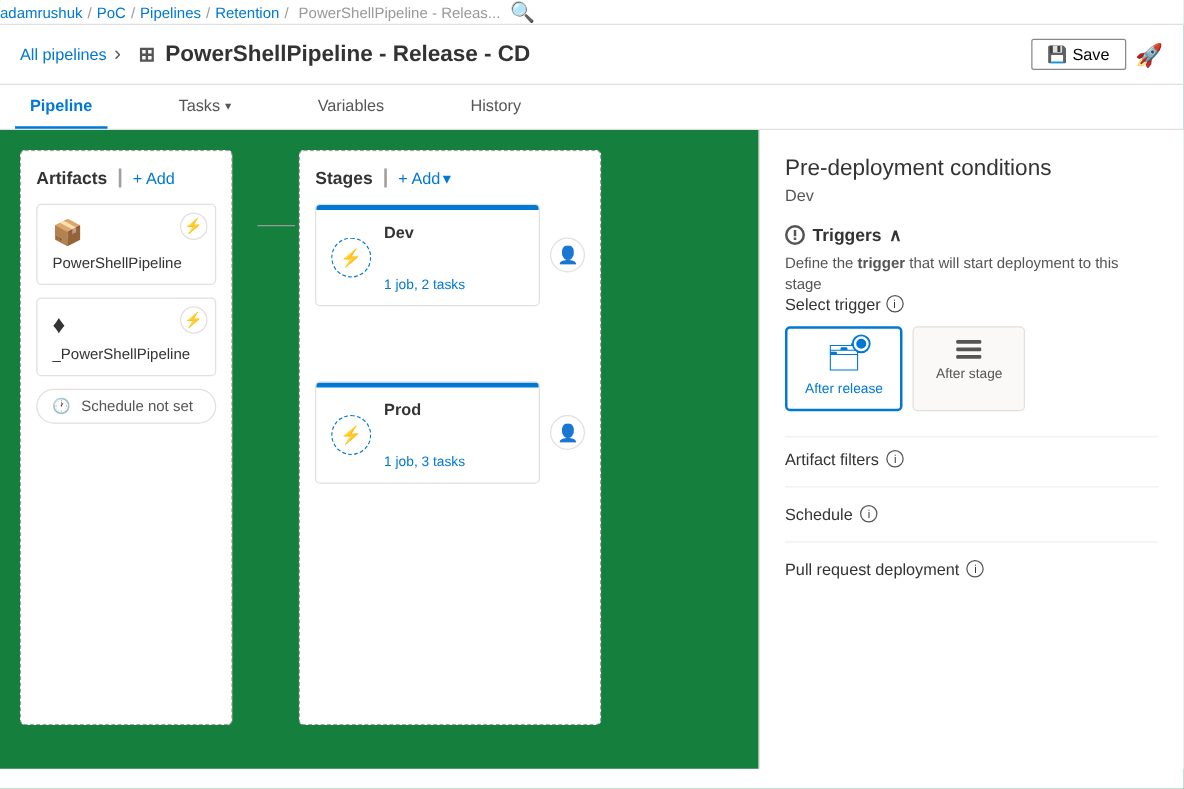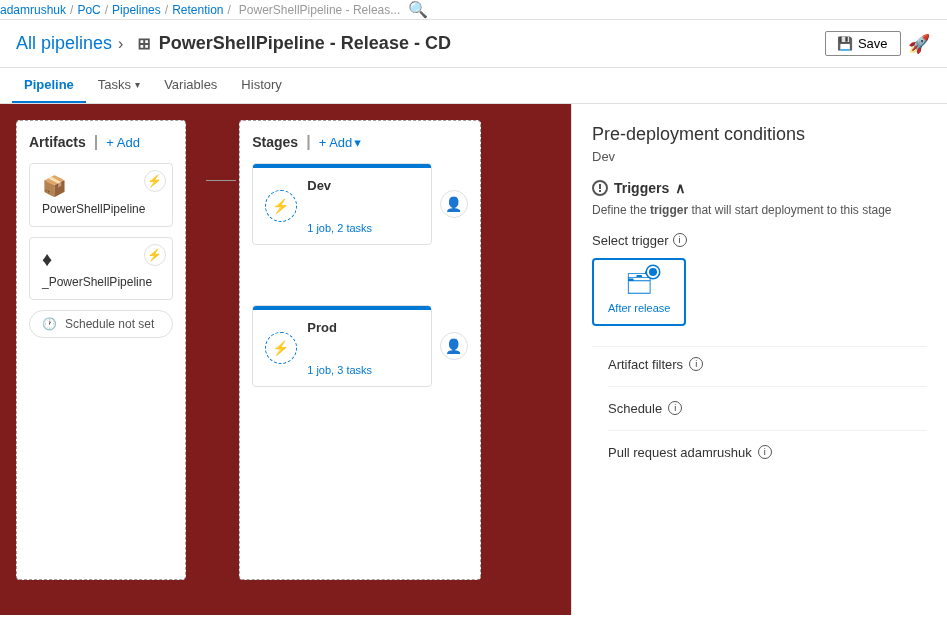--- a/index.html
+++ b/index.html
@@ -13,37 +13,37 @@
     }
     .breadcrumb-bar span { margin: 0 4px; color: #999; }
     .breadcrumb-link { color: #0078d4; cursor: pointer; }
     .breadcrumb-search { margin-left: auto; font-size: 16px; color: #555; cursor: pointer; }
 
     
     .header {
       display: flex; align-items: center; height: 48px;
       padding: 0 16px; border-bottom: 1px solid #e0e0e0;
     }
-    .header-back { color: #0078d4; font-size: 18px; cursor: pointer; display: flex; align-items: center; gap: 4px; }
+    .header-back { color: #0078d4; font-size: 13px; cursor: pointer; display: flex; align-items: center; gap: 4px; }
     .header-title { font-size: 18px; font-weight: 600; margin-left: 8px; display: flex; align-items: center; gap: 8px; }
     .header-actions { margin-left: auto; display: flex; align-items: center; gap: 8px; }
     .save-btn { display: flex; align-items: center; gap: 4px; padding: 4px 12px; border: 1px solid #8a8886; background: #fff; cursor: pointer; font-size: 13px; border-radius: 2px; }
     .rocket-icon { font-size: 18px; cursor: pointer; color: #555; }
 
     
-    .tabs { display: flex; height: 36px; border-bottom: 1px solid #e0e0e0; padding: 0 12px; }
+    .tabs { display: flex; height: 36px; border-bottom: 1px solid #e0e0e0; padding: 0 12px; gap: 45px; }
     .tab { display: flex; align-items: center; padding: 0 12px; cursor: pointer; font-size: 13px; color: #555; border-bottom: 2px solid transparent; gap: 4px; }
     .tab.active { color: #0078d4; border-bottom: 2px solid #0078d4; font-weight: 600; }
     .tab-chevron { font-size: 10px; }
 
     
     .main-content { display: flex; height: calc(631px - 120px); }
 
     
-    .pipeline-area { flex: 1; padding: 16px; overflow: auto; background: #7f1d1d; }
+    .pipeline-area { flex: 1; padding: 16px; overflow: auto; background: #15803d; }
 
     
     .artifacts-box {
       display: inline-block; vertical-align: top;
       border: 1px dashed #a19f9d; border-radius: 4px; padding: 12px;
       background: #fff; min-width: 170px; min-height: 460px;
       margin-right: 16px;
     }
     .section-header { display: flex; align-items: center; gap: 8px; margin-bottom: 12px; font-weight: 600; font-size: 14px; }
     .add-link { color: #0078d4; display: flex; align-items: center; gap: 2px; cursor: pointer; font-size: 13px; font-weight: 400; }
@@ -93,50 +93,50 @@
     .stage-person-icon {
       width: 28px; height: 28px; border-radius: 50%; border: 1px solid #e0e0e0;
       display: flex; align-items: center; justify-content: center; font-size: 14px; color: #555; cursor: pointer;
     }
 
     
     .connector-line { width: 30px; height: 1px; background: #999; position: relative; }
 
     
     .right-panel {
-      width: 376px; border-left: 1px solid #e0e0e0; padding: 20px;
+      width: 340px; border-left: 1px solid #e0e0e0; padding: 20px;
       background: #fff; overflow-y: auto;
     }
     .panel-title { font-size: 18px; font-weight: 400; margin-bottom: 4px; }
     .panel-subtitle { font-size: 13px; color: #555; margin-bottom: 16px; }
 
     
     .section-title {
       font-size: 14px; font-weight: 600; display: flex; align-items: center; gap: 6px;
       margin-bottom: 6px; cursor: pointer;
     }
-    .section-desc { font-size: 12px; color: #555; margin-bottom: 14px; line-height: 1.4; }
+    .section-desc { font-size: 12px; color: #555; margin-bottom: 0; line-height: 1.4; }
     .section-desc strong { font-weight: 600; }
 
     .select-trigger-label { font-size: 13px; font-weight: 500; margin-bottom: 10px; display: flex; align-items: center; gap: 4px; }
     .info-icon { display: inline-flex; align-items: center; justify-content: center; width: 14px; height: 14px; border-radius: 50%; border: 1px solid #555; font-size: 9px; cursor: pointer; }
 
     
     .trigger-options { display: flex; gap: 8px; margin-bottom: 20px; }
     .trigger-option {
       border: 1px solid #e0e0e0; border-radius: 4px; padding: 10px 14px;
       display: flex; flex-direction: column; align-items: center; gap: 6px;
       cursor: pointer; min-width: 90px; font-size: 11px; color: #555; text-align: center; background: #faf9f8;
     }
     .trigger-option.selected { border: 2px solid #0078d4; background: #fff; color: #0078d4; }
     .trigger-option-icon { font-size: 22px; position: relative; }
     .trigger-radio { position: absolute; top: -4px; right: -6px; width: 12px; height: 12px; border-radius: 50%; background: #0078d4; border: 2px solid #fff; box-shadow: 0 0 0 1.5px #0078d4; }
 
     
-    .section-item { display: flex; align-items: center; gap: 6px; font-size: 13px; font-weight: 500; margin-bottom: 14px; padding-bottom: 14px; border-bottom: 1px solid #f0f0f0; cursor: pointer; margin-left: 16px; }
+    .section-item { display: flex; align-items: center; gap: 6px; font-size: 13px; font-weight: 500; margin-bottom: 14px; padding-bottom: 14px; border-bottom: 1px solid #f0f0f0; cursor: pointer; }
     .section-item:last-child { border-bottom: none; }
 
     .divider { height: 1px; background: #f0f0f0; margin: 10px 0; }
   </style>
 </head>
 <body>
 
 <div class="breadcrumb-bar">
   <a class="breadcrumb-link">adamrushuk</a>
   <span>/</span>
@@ -295,33 +295,43 @@
     <div class="trigger-options">
 
       <div class="trigger-option selected">
         <div class="trigger-option-icon">
           <span>🗂</span>
           <span class="trigger-radio"></span>
         </div>
         <span>After release</span>
       </div>
 
+      <div class="trigger-option">
+        <div class="trigger-option-icon">
+          <span style="font-size:22px; display:flex; flex-direction:column; gap:3px; align-items:flex-start;">
+            <span style="display:block; width:20px; height:3px; background:#555; border-radius:1px;"></span>
+            <span style="display:block; width:20px; height:3px; background:#555; border-radius:1px;"></span>
+            <span style="display:block; width:20px; height:3px; background:#555; border-radius:1px;"></span>
+          </span>
+        </div>
+        <span>After stage</span>
+      </div>
 
     </div>
 
     <div class="divider"></div>
 
     <div class="section-item">
       <span>Artifact filters</span>
       <span class="info-icon">i</span>
     </div>
 
     <div class="section-item">
       <span>Schedule</span>
       <span class="info-icon">i</span>
     </div>
 
     <div class="section-item">
-      <span>Pull request adamrushuk</span>
+      <span>Pull request deployment</span>
       <span class="info-icon">i</span>
     </div>
   </div>
 </div>
 
 </body></html>

